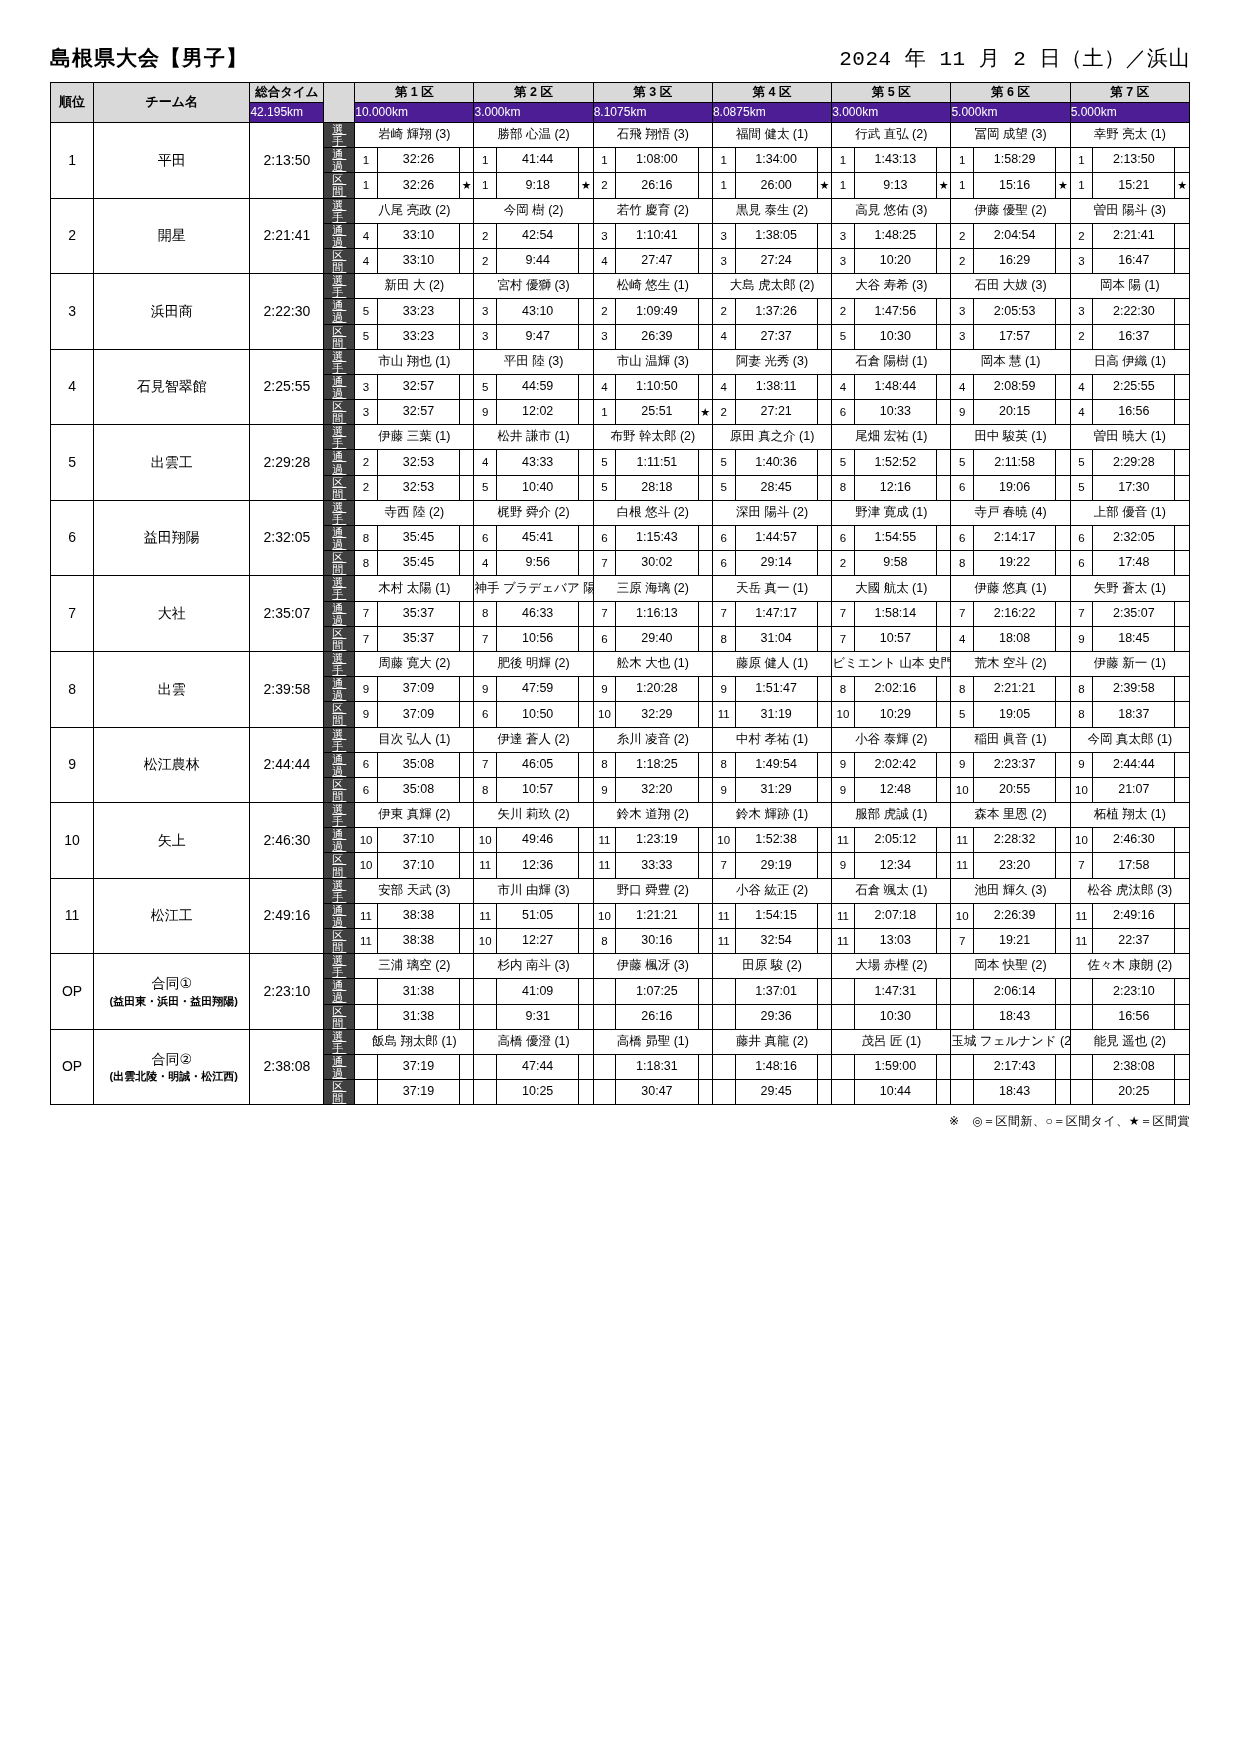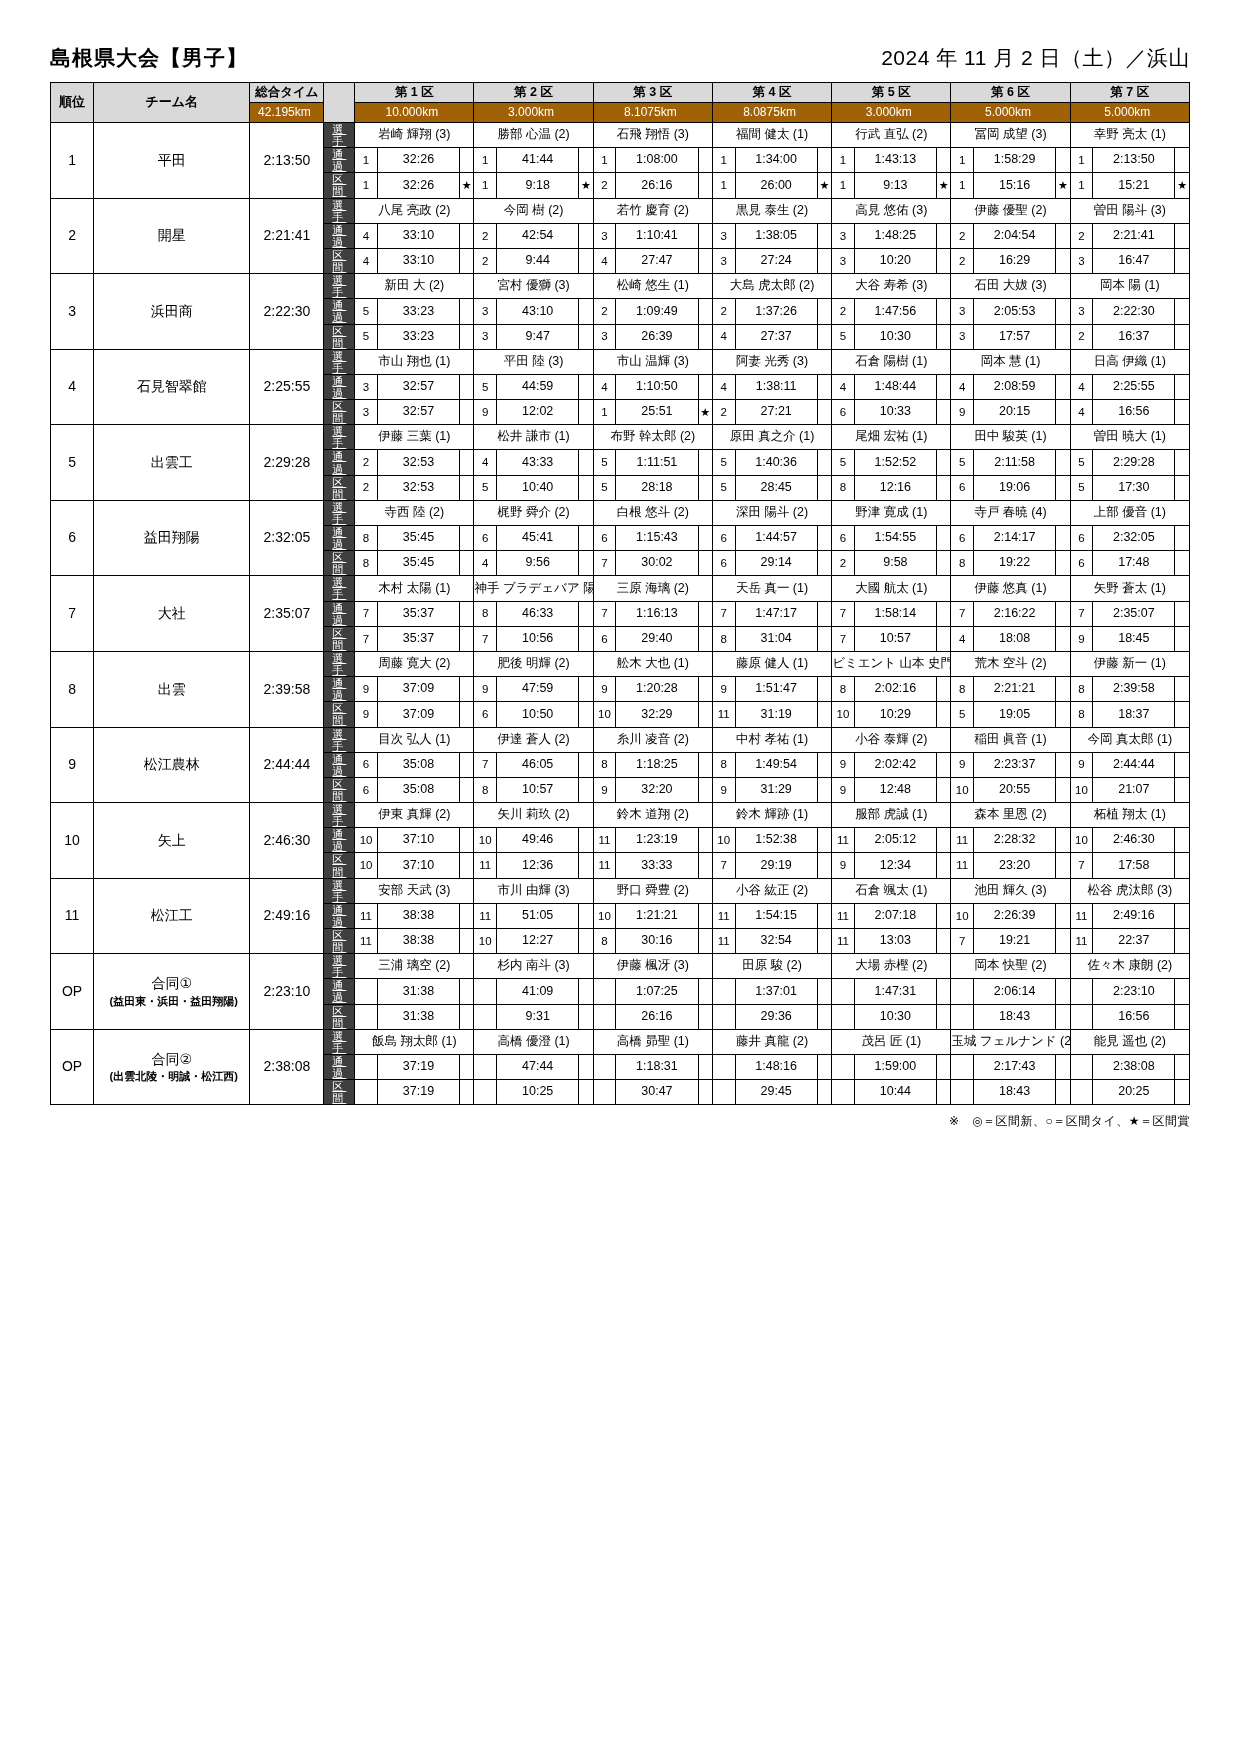--- a/index.html
+++ b/index.html
@@ -19,20 +19,21 @@
     width: 1240px;
     height: 1754px;
     box-sizing: border-box;
     padding: 44px 50px 0 50px;
   }
   .header {
     display: flex;
     align-items: flex-end;
     justify-content: space-between;
     margin-bottom: 10px;
+    font-family: Liberation Mono, monospace;
   }
   .doc-title {
     font-size: 21px;
     font-weight: bold;
     letter-spacing: 1px;
   }
   .doc-date {
     font-size: 21px;
     letter-spacing: 0.5px;
   }
@@ -50,25 +51,25 @@
     line-height: 1.1;
   }
   
   thead td, thead th {
     background: #d9d9d9;
     font-weight: bold;
     font-size: 12.5px;
     height: 19px;
   }
   thead td.hdr-dist {
-    background: #a16207;
+    background: #4c1d95;
     color: #ffffff;
     font-weight: normal;
     font-size: 12px;
-    text-align: center;
+    text-align: left;
     padding-right: 5px;
   }
   thead td.hdr-leg {
     background: #d9d9d9;
     font-weight: bold;
   }
   thead td.rank-h, thead td.team-h {
     font-weight: bold;
     font-size: 13px;
   }

